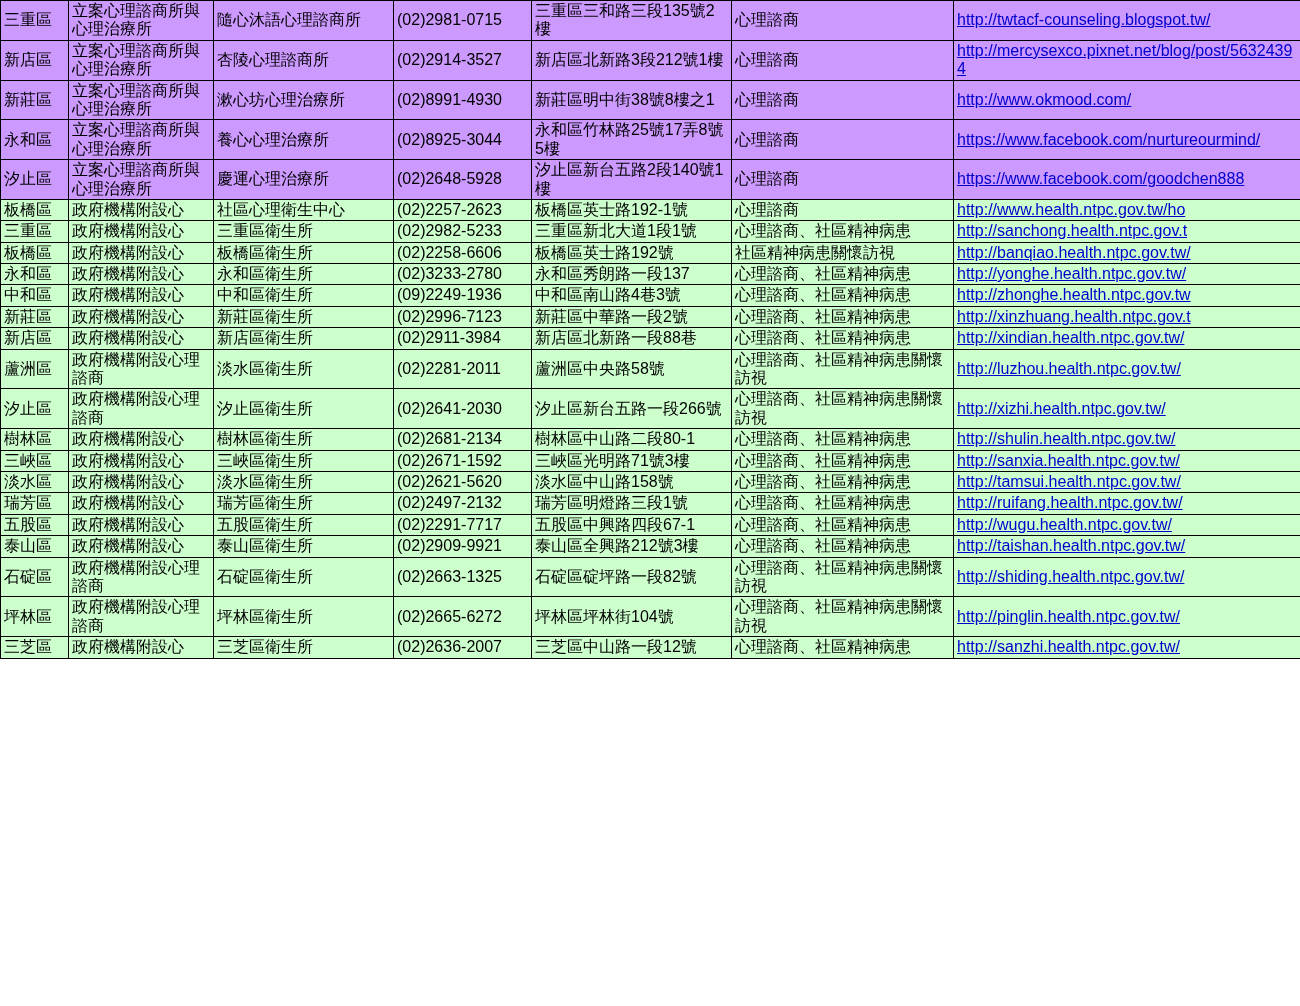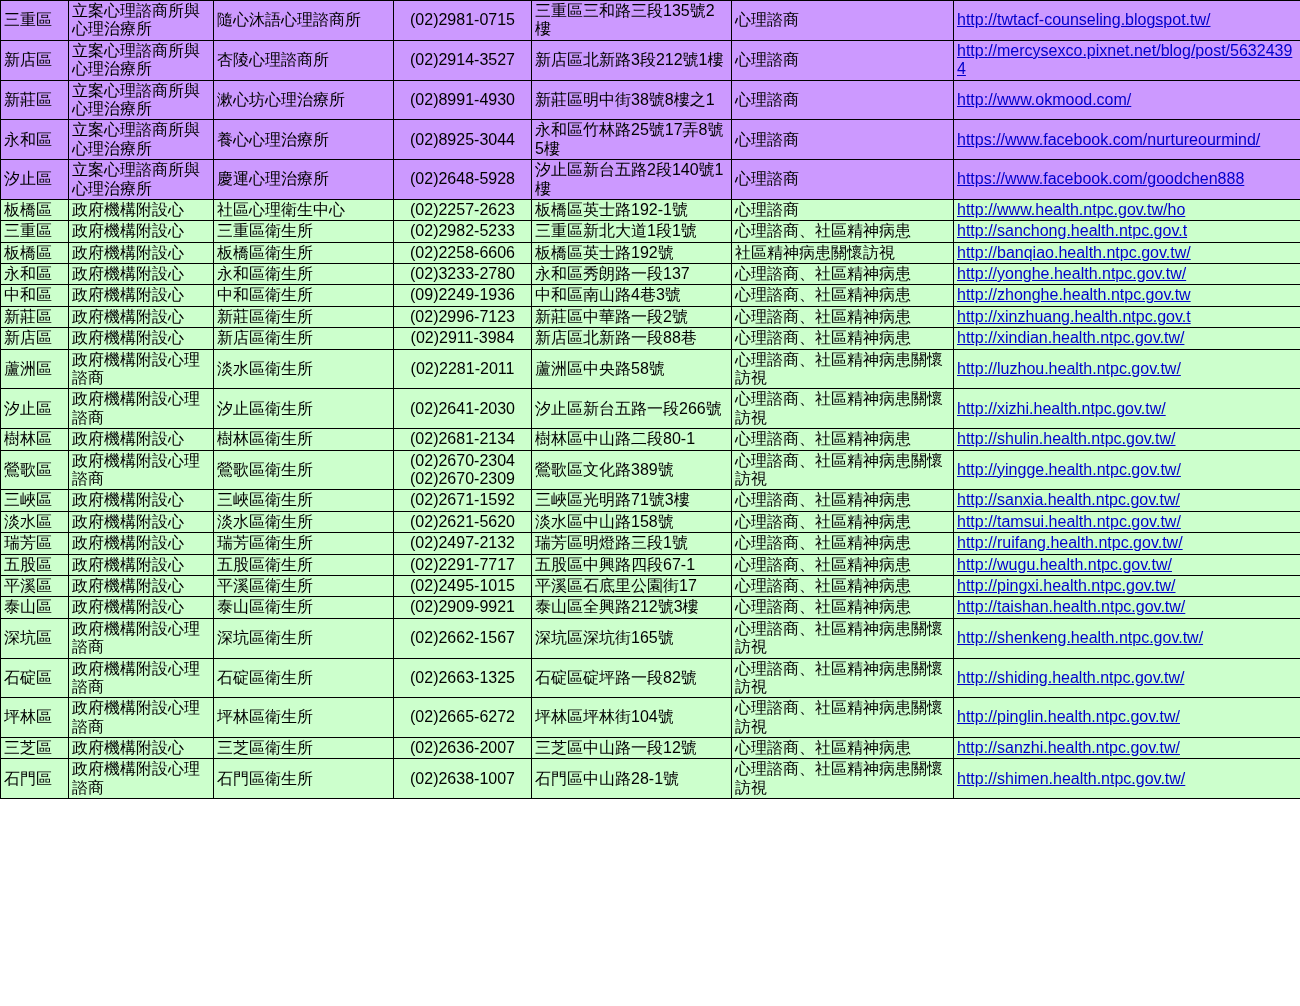--- a/index.html
+++ b/index.html
@@ -43,21 +43,21 @@
 
   td.url-cell a {
     color: #0000cc;
     text-decoration: underline;
     font-size: 16px;
     word-break: break-all;
   }
   td.url-cell {
     line-height: 1.12;
   }
-  td.phone-cell { white-space: nowrap; text-align: center; }
+  td.phone-cell { white-space: nowrap; }
   .two-line { line-height: 1.12; }
 </style>
 </head>
 <body>
 
 <table class="resource-table">
   <colgroup>
     <col class="c-district">
     <col class="c-category">
     <col class="c-name">
@@ -196,29 +196,20 @@
       <tr class="band-green">
         <td class="">樹林區</td>
         <td class="two-line">政府機構附設心</td>
         <td class="">樹林區衛生所</td>
         <td class="phone-cell">(02)2681-2134</td>
         <td class="two-line">樹林區中山路二段80-1</td>
         <td class="two-line">心理諮商、社區精神病患</td>
         <td class="url-cell"><a href="#">http://shulin.health.ntpc.gov.tw/</a></td>
       </tr>
       <tr class="band-green">
-        <td class="">鶯歌區</td>
-        <td class="two-line">政府機構附設心理諮商</td>
-        <td class="">鶯歌區衛生所</td>
-        <td class="phone-cell">(02)2670-2304<br>(02)2670-2309</td>
-        <td class="two-line">鶯歌區文化路389號</td>
-        <td class="two-line">心理諮商、社區精神病患關懷訪視</td>
-        <td class="url-cell"><a href="#">http://yingge.health.ntpc.gov.tw/</a></td>
-      </tr>
-      <tr class="band-green">
         <td class="">三峽區</td>
         <td class="two-line">政府機構附設心</td>
         <td class="">三峽區衛生所</td>
         <td class="phone-cell">(02)2671-1592</td>
         <td class="two-line">三峽區光明路71號3樓</td>
         <td class="two-line">心理諮商、社區精神病患</td>
         <td class="url-cell"><a href="#">http://sanxia.health.ntpc.gov.tw/</a></td>
       </tr>
       <tr class="band-green">
         <td class="">淡水區</td>
@@ -241,47 +232,29 @@
       <tr class="band-green">
         <td class="">五股區</td>
         <td class="two-line">政府機構附設心</td>
         <td class="">五股區衛生所</td>
         <td class="phone-cell">(02)2291-7717</td>
         <td class="two-line">五股區中興路四段67-1</td>
         <td class="two-line">心理諮商、社區精神病患</td>
         <td class="url-cell"><a href="#">http://wugu.health.ntpc.gov.tw/</a></td>
       </tr>
       <tr class="band-green">
-        <td class="">平溪區</td>
-        <td class="two-line">政府機構附設心</td>
-        <td class="">平溪區衛生所</td>
-        <td class="phone-cell">(02)2495-1015</td>
-        <td class="two-line">平溪區石底里公園街17</td>
-        <td class="two-line">心理諮商、社區精神病患</td>
-        <td class="url-cell"><a href="#">http://pingxi.health.ntpc.gov.tw/</a></td>
-      </tr>
-      <tr class="band-green">
         <td class="">泰山區</td>
         <td class="two-line">政府機構附設心</td>
         <td class="">泰山區衛生所</td>
         <td class="phone-cell">(02)2909-9921</td>
         <td class="two-line">泰山區全興路212號3樓</td>
         <td class="two-line">心理諮商、社區精神病患</td>
         <td class="url-cell"><a href="#">http://taishan.health.ntpc.gov.tw/</a></td>
       </tr>
       <tr class="band-green">
-        <td class="">深坑區</td>
-        <td class="two-line">政府機構附設心理諮商</td>
-        <td class="">深坑區衛生所</td>
-        <td class="phone-cell">(02)2662-1567</td>
-        <td class="two-line">深坑區深坑街165號</td>
-        <td class="two-line">心理諮商、社區精神病患關懷訪視</td>
-        <td class="url-cell"><a href="#">http://shenkeng.health.ntpc.gov.tw/</a></td>
-      </tr>
-      <tr class="band-green">
         <td class="">石碇區</td>
         <td class="two-line">政府機構附設心理諮商</td>
         <td class="">石碇區衛生所</td>
         <td class="phone-cell">(02)2663-1325</td>
         <td class="two-line">石碇區碇坪路一段82號</td>
         <td class="two-line">心理諮商、社區精神病患關懷訪視</td>
         <td class="url-cell"><a href="#">http://shiding.health.ntpc.gov.tw/</a></td>
       </tr>
       <tr class="band-green">
         <td class="">坪林區</td>
@@ -294,23 +267,14 @@
       </tr>
       <tr class="band-green">
         <td class="">三芝區</td>
         <td class="two-line">政府機構附設心</td>
         <td class="">三芝區衛生所</td>
         <td class="phone-cell">(02)2636-2007</td>
         <td class="two-line">三芝區中山路一段12號</td>
         <td class="two-line">心理諮商、社區精神病患</td>
         <td class="url-cell"><a href="#">http://sanzhi.health.ntpc.gov.tw/</a></td>
       </tr>
-      <tr class="band-green">
-        <td class="">石門區</td>
-        <td class="two-line">政府機構附設心理諮商</td>
-        <td class="">石門區衛生所</td>
-        <td class="phone-cell">(02)2638-1007</td>
-        <td class="two-line">石門區中山路28-1號</td>
-        <td class="two-line">心理諮商、社區精神病患關懷訪視</td>
-        <td class="url-cell"><a href="#">http://shimen.health.ntpc.gov.tw/</a></td>
-      </tr>
     </tbody>
 </table>
 
 </body></html>

